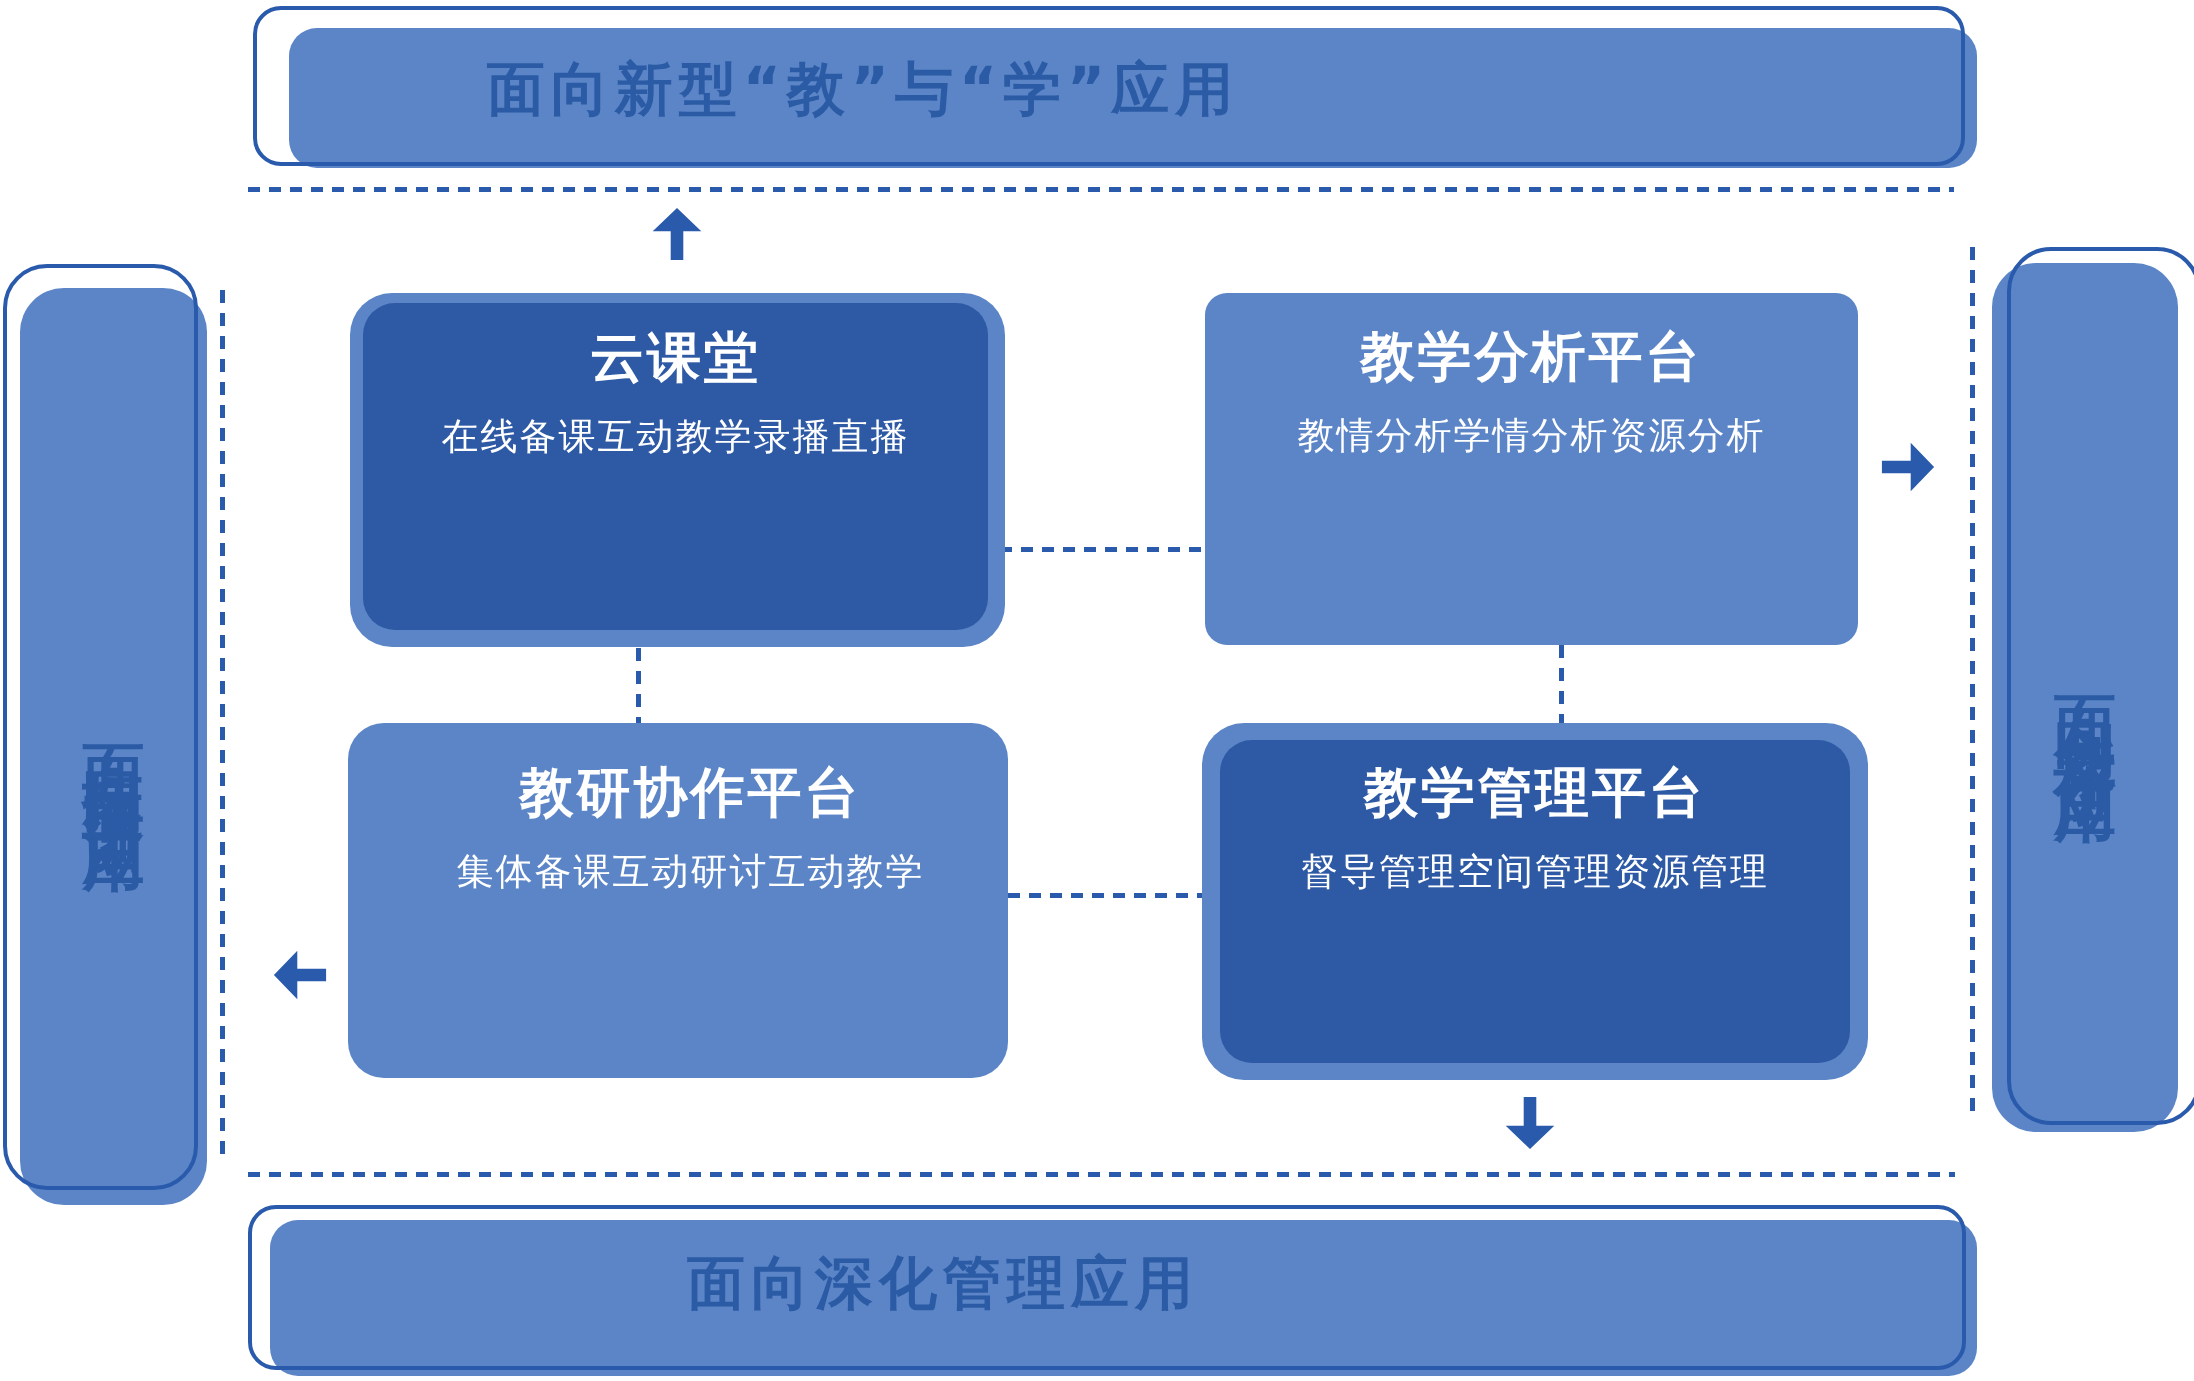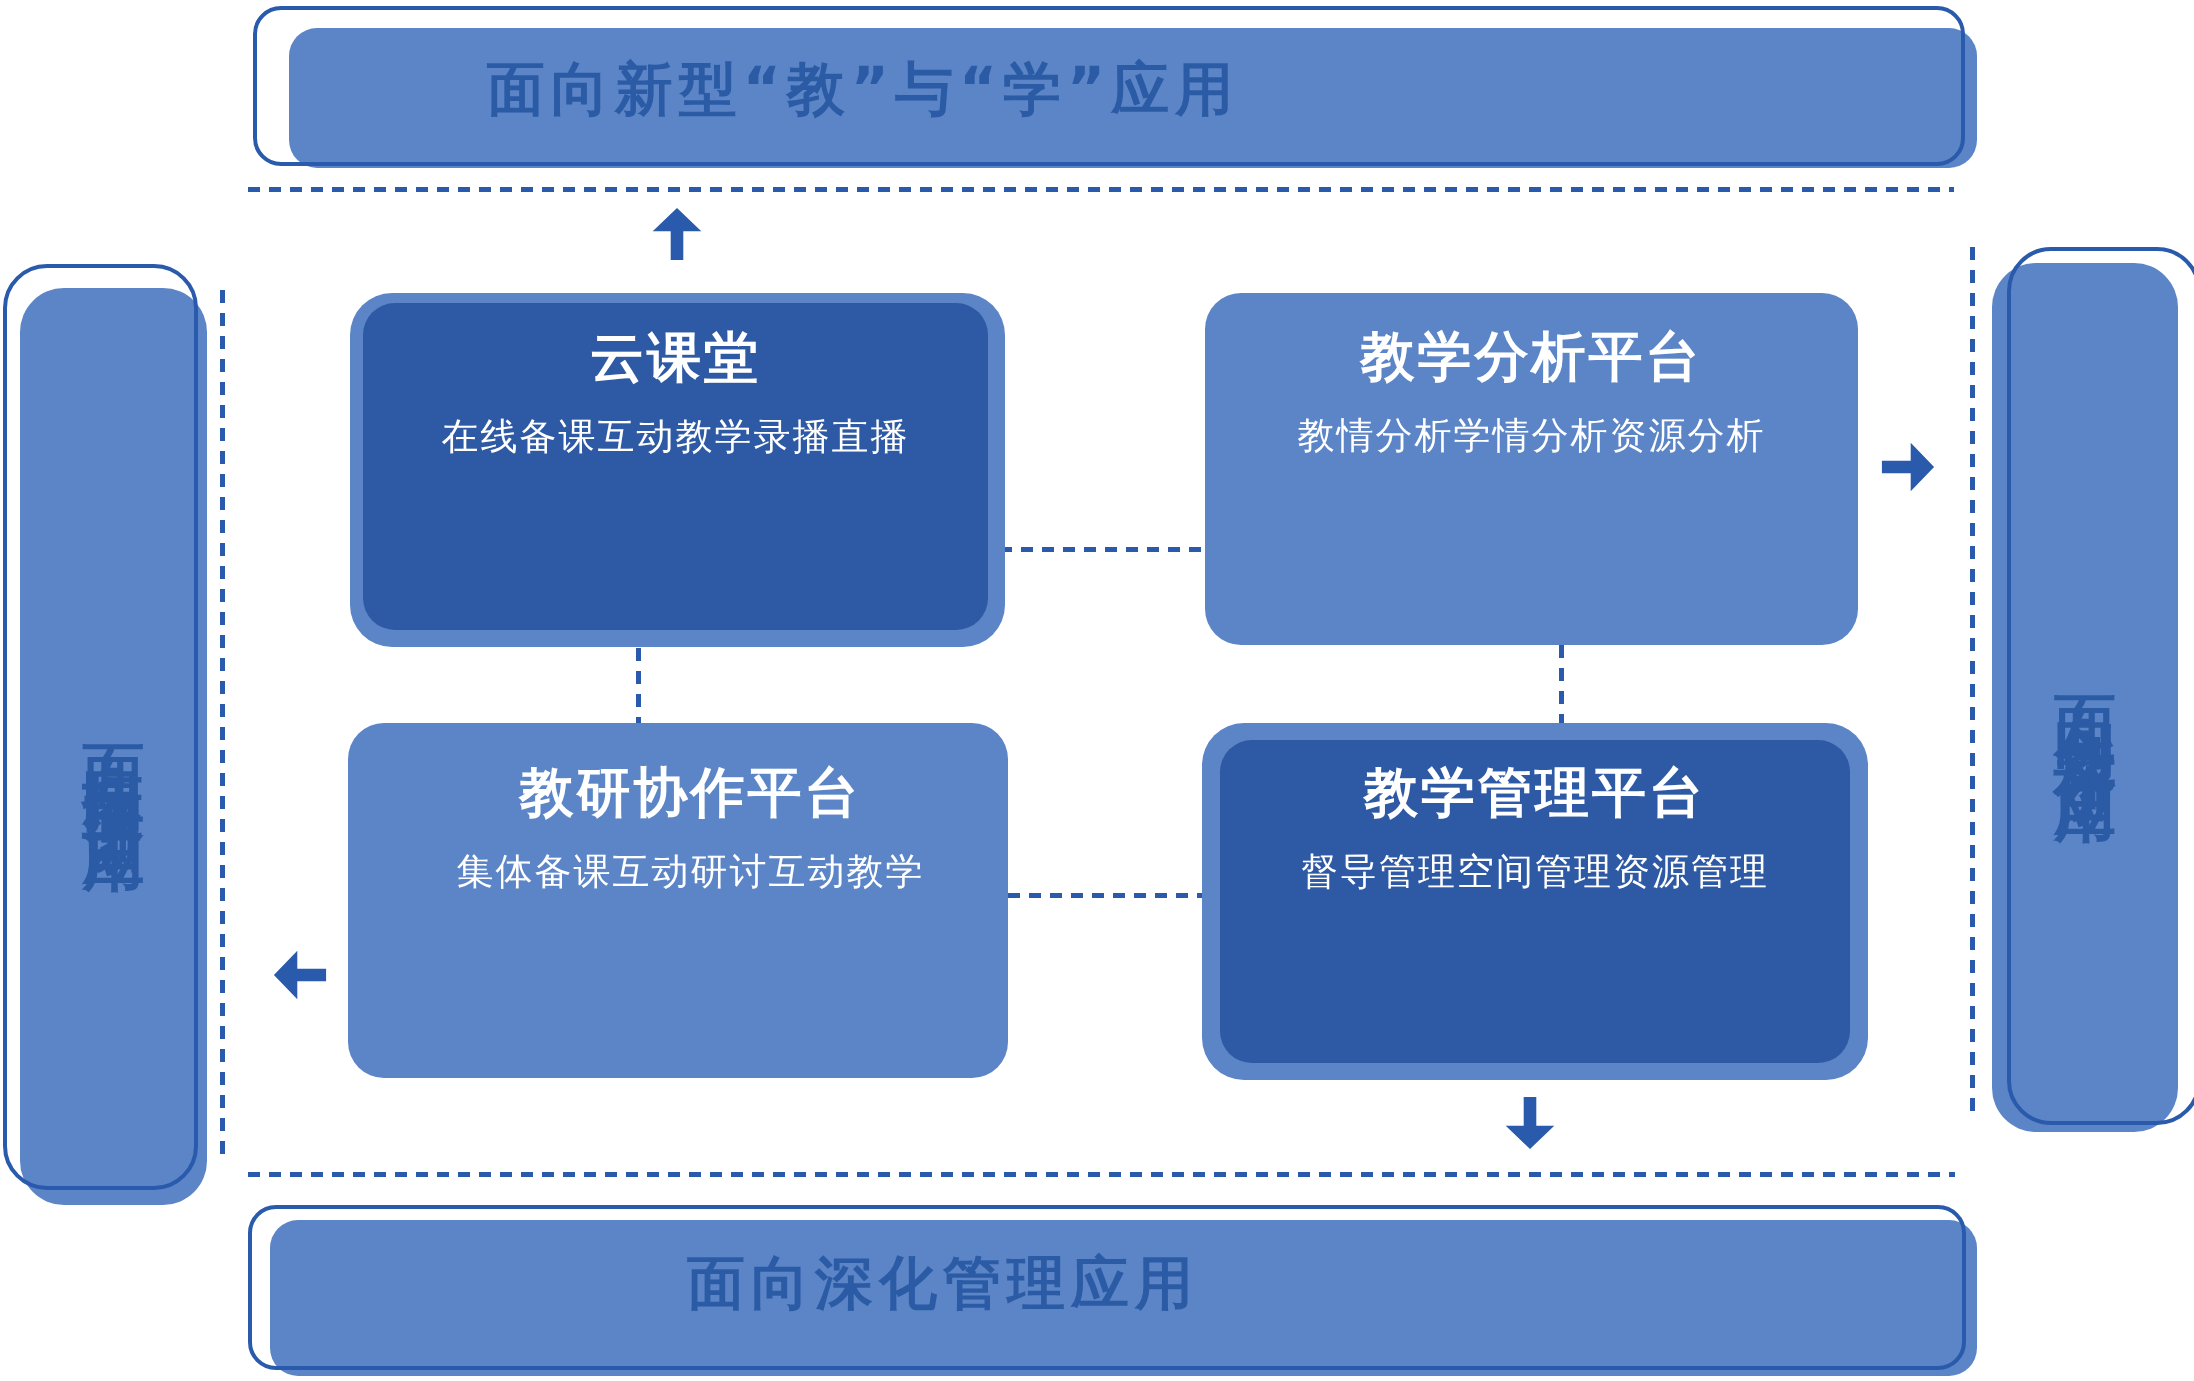--- a/index.html
+++ b/index.html
@@ -45,21 +45,21 @@
   .conn-v1 { left:636px;  top:648px; height:75px; }
   .conn-v2 { left:1559px; top:645px; height:78px; }
 
   
   .box-outer { position:absolute; background:#5b85c7; border-radius:42px; }
   .box-inner { position:absolute; background:#2e5aa5; border-radius:32px; }
   .box-plain { position:absolute; background:#5b85c7; border-radius:36px; }
 
   .box1-outer { left:350px;  top:293px; width:655px; height:354px; }
   .box1-inner { left:13px;   top:10px;  width:625px; height:327px; }
-  .box2       { left:1205px; top:293px; width:653px; height:352px; }
+  .box2       { left:1205px; top:293px; width:653px; height:352px;border-radius:22px; }
   .box3       { left:348px;  top:723px; width:660px; height:355px; }
   .box4-outer { left:1202px; top:723px; width:666px; height:357px; }
   .box4-inner { left:18px;   top:17px;  width:630px; height:323px; }
 
   .box-text { position:absolute; inset:0; display:flex; flex-direction:column; align-items:center;
               color:#ffffff; box-sizing:border-box; }
   .pt18 { padding-top:18px; } .pt27 { padding-top:27px; } .pt33 { padding-top:33px;padding-left:25px; } .pt16 { padding-top:16px; }
   .box-title { font-size:54px; font-weight:bold; line-height:74px; letter-spacing:3px; white-space:nowrap; }
   .box-items { margin-top:6px; display:flex; flex-direction:row; align-items:center; }
   .box-item  { font-size:37px; line-height:72px; letter-spacing:2px; white-space:nowrap; }

